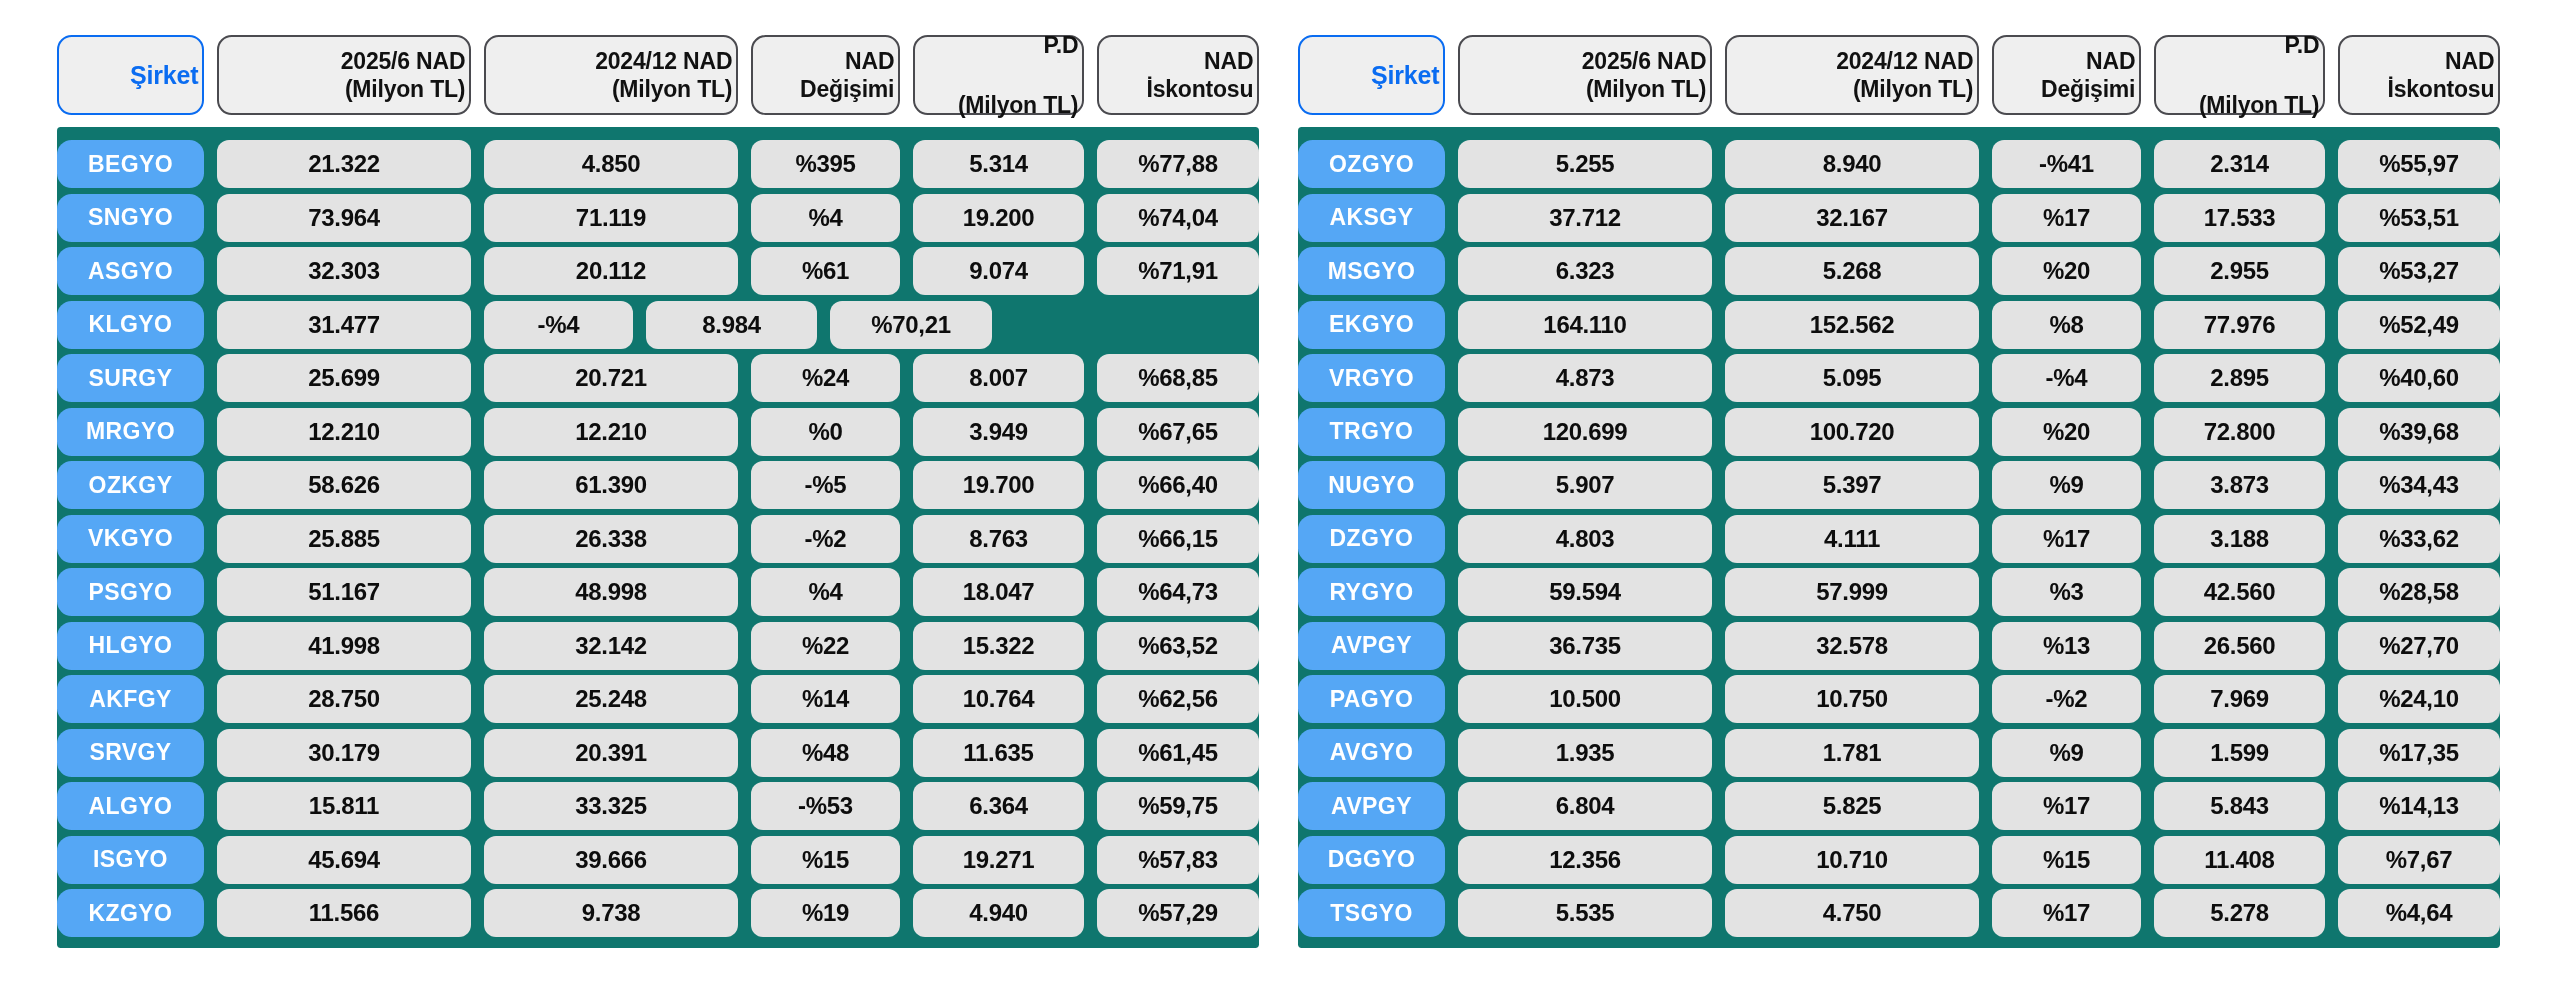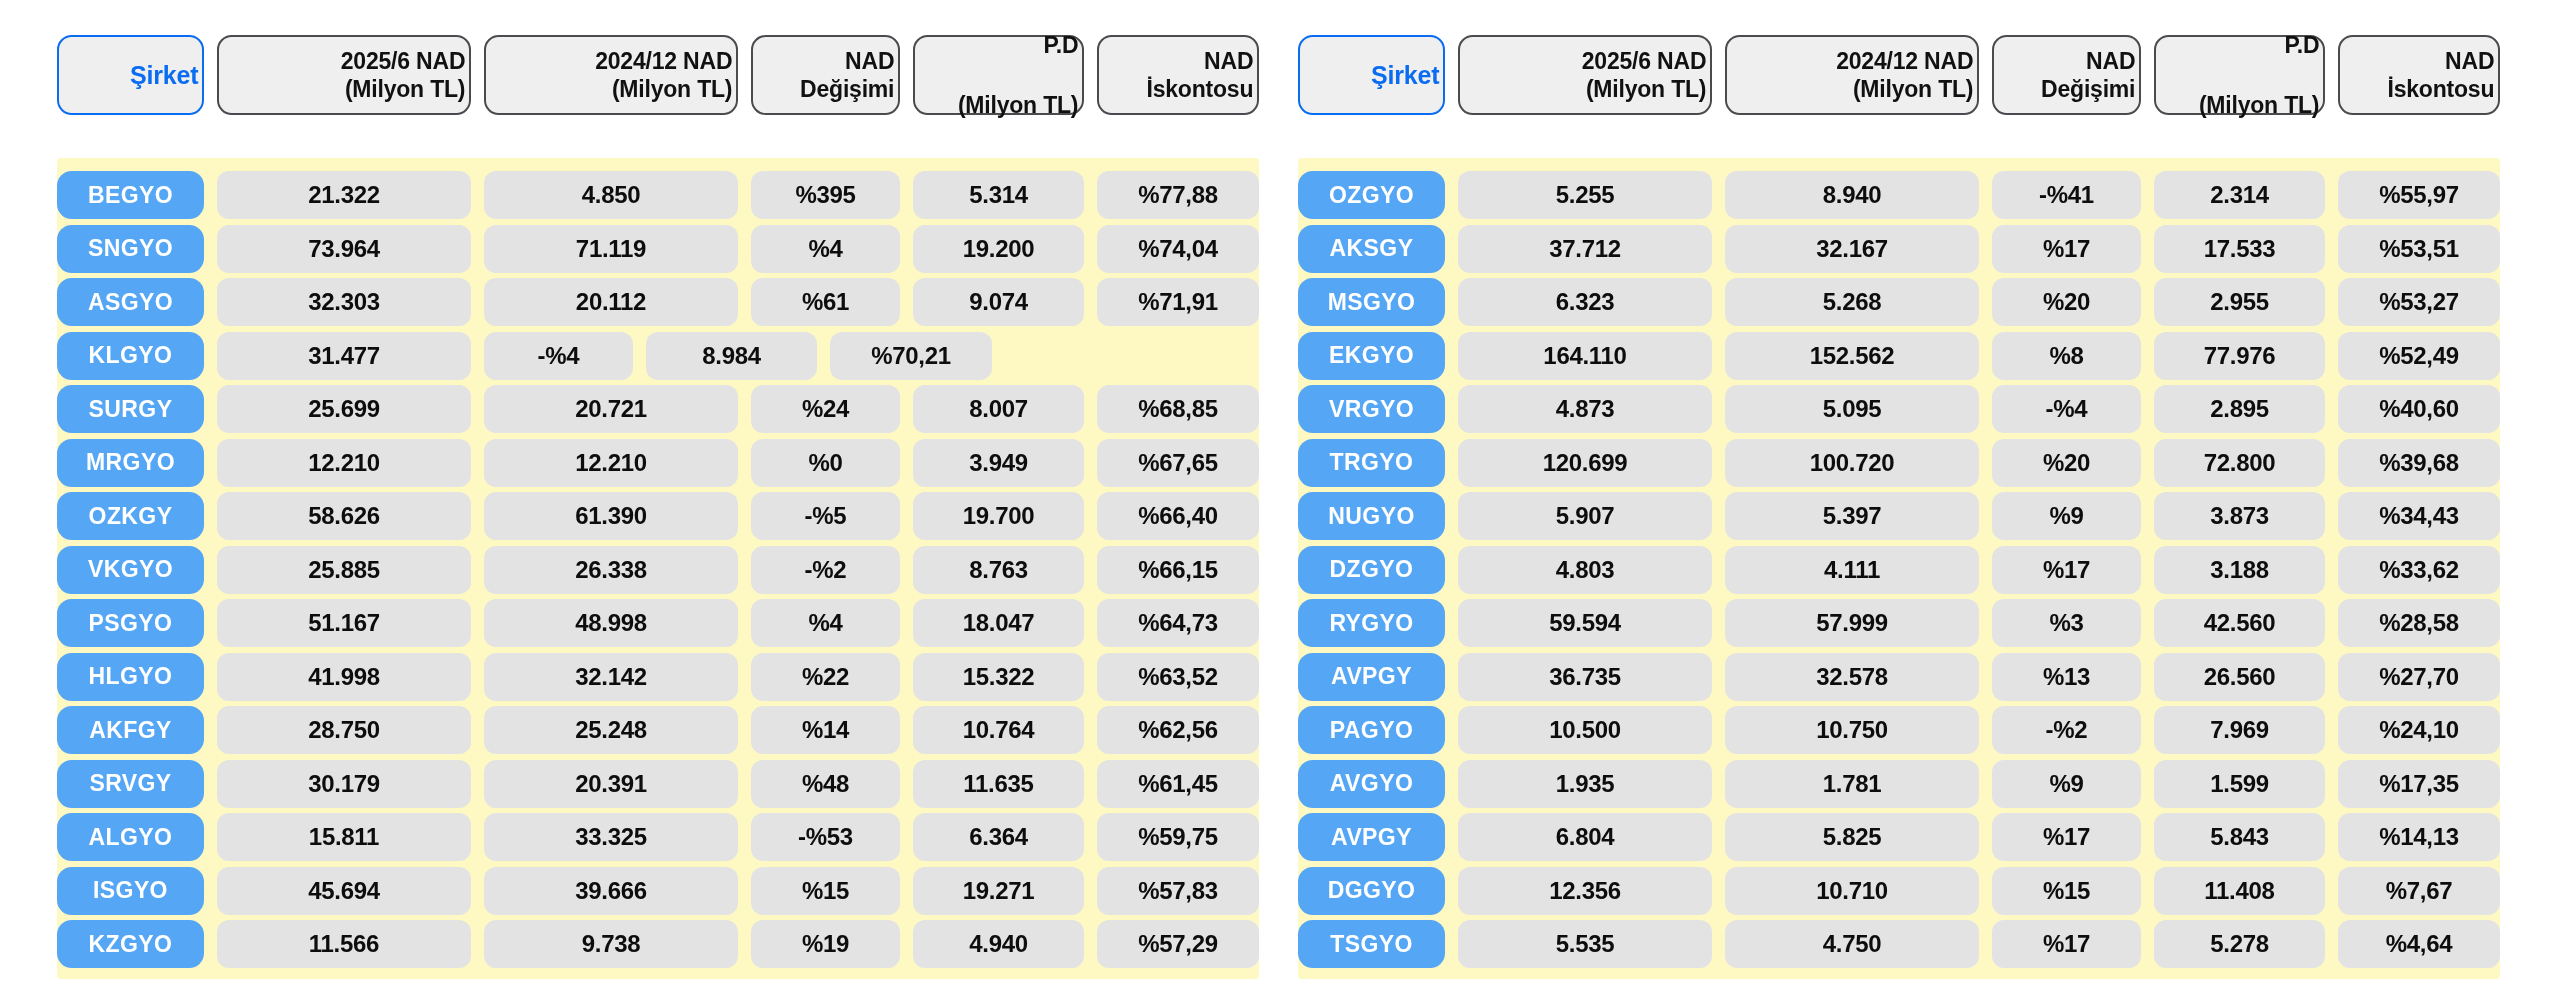--- a/index.html
+++ b/index.html
@@ -72,24 +72,23 @@
   .c-nad2     { width: 254px; }
   .c-chg      { width: 149px; }
   .c-pd       { width: 171px; gap: 32px; }
   .c-disc     { width: 162px; }
 
   
   .body-rows {
     display: flex;
     flex-direction: column;
     gap: 5.5px;
-    background: #fef9c3;
+    background: #0f766e;
     padding: 13px 0 11px 0;
     border-radius: 3.7px;
-    margin-top: 31px;
   }
   .drow {
     display: flex;
     flex-direction: row;
     align-items: stretch;
     gap: 13px;
     height: 48px;
   }
   .dcell {
     background: #e3e3e3;

